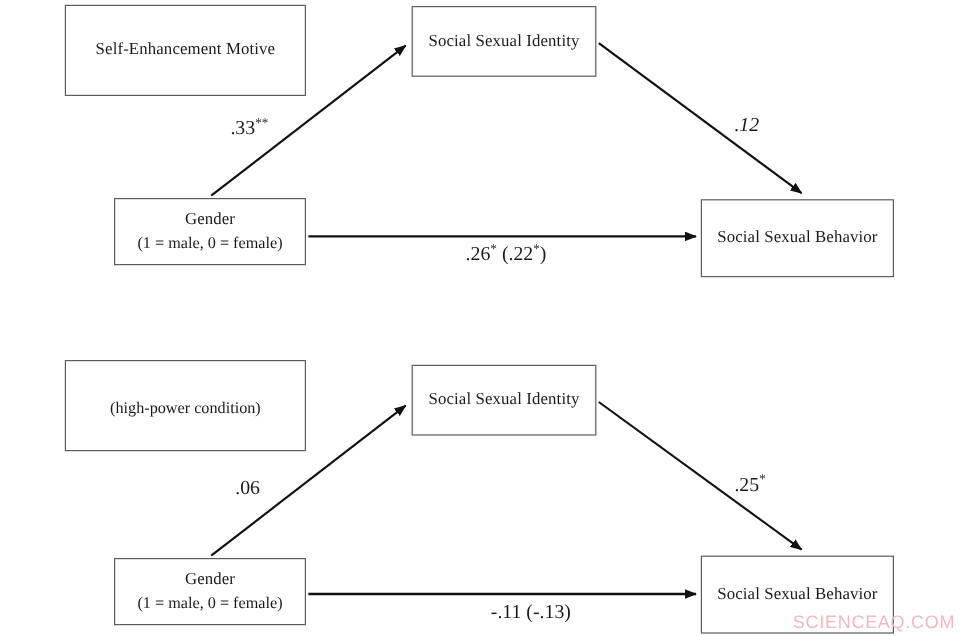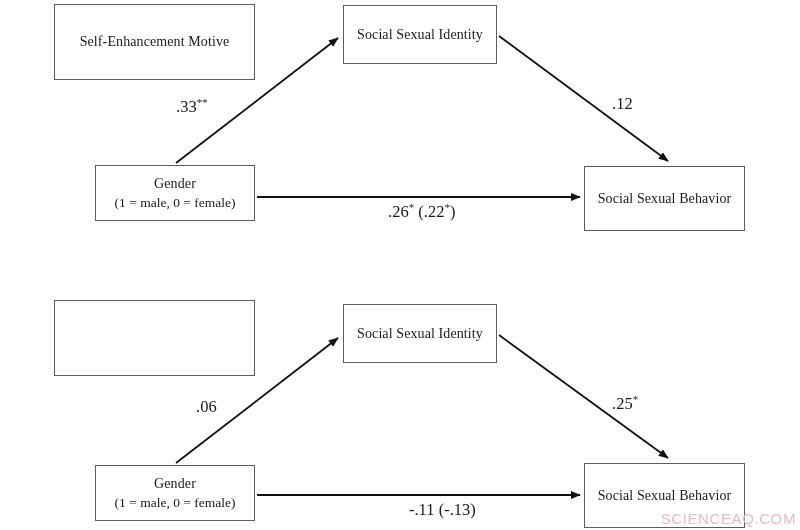--- a/index.html
+++ b/index.html
@@ -75,22 +75,22 @@
     z-index: 3;
     font-size: 16.5px;
     white-space: nowrap;
     background: transparent;
   }
   .coef sup {
     font-size: 11px;
     vertical-align: super;
     line-height: 0;
   }
-  #coef-a-top { left: 176px; top: 97px; }
-  #coef-b-top { left: 612px; top: 94px; }
+  #coef-a-top { left: 192px; top: 97px; }
+  #coef-b-top { left: 612px; top: 94px; font-style: italic; }
   #coef-c-top { left: 388px; top: 202px; }
 
   #coef-a-bottom { left: 196px; top: 397px; }
   #coef-b-bottom { left: 612px; top: 394px; }
   #coef-c-bottom { left: 409px; top: 500px; }
 
   
   #watermark {
     position: absolute;
     z-index: 4;
@@ -151,20 +151,21 @@
 
   <div class="coef" id="coef-b-top">
     <span>.12</span><sup></sup>
   </div>
 
   <div class="coef" id="coef-c-top">
     <span>.26</span><sup>*</sup><span> (</span><span>.22</span><sup>*</sup><span>)</span>
   </div>
 
   <div class="node" id="node-motive-bottom">
+    <div class="sub">(high-power condition)</div>
   </div>
 
   <div class="node" id="node-identity-bottom">
     <div class="title wrap">Social Sexual Identity</div>
   </div>
 
   <div class="node" id="node-gender-bottom">
     <div class="title">Gender</div>
     <div class="sub">(1 = male, 0 = female)</div>
   </div>

